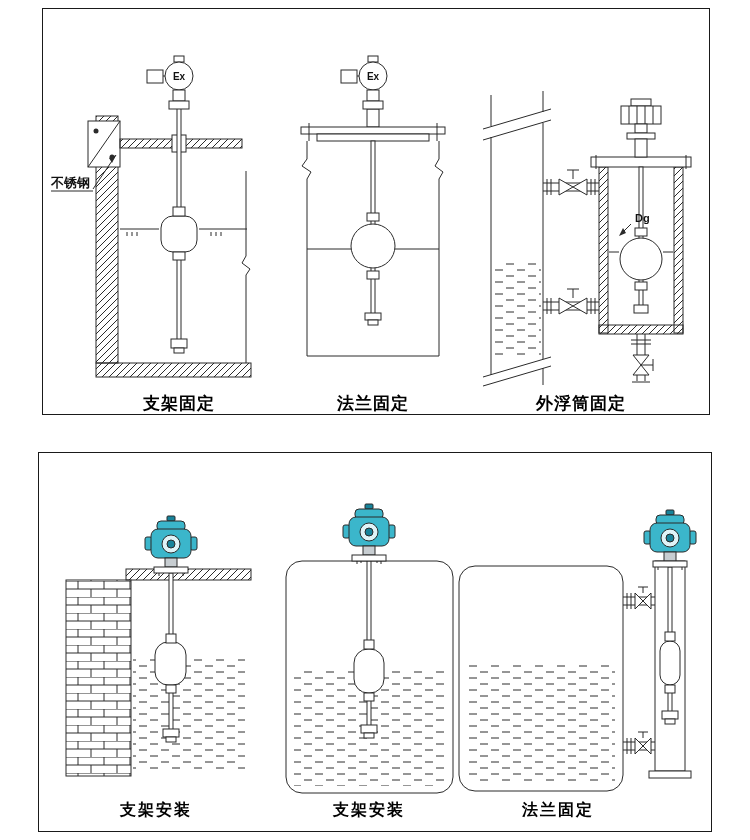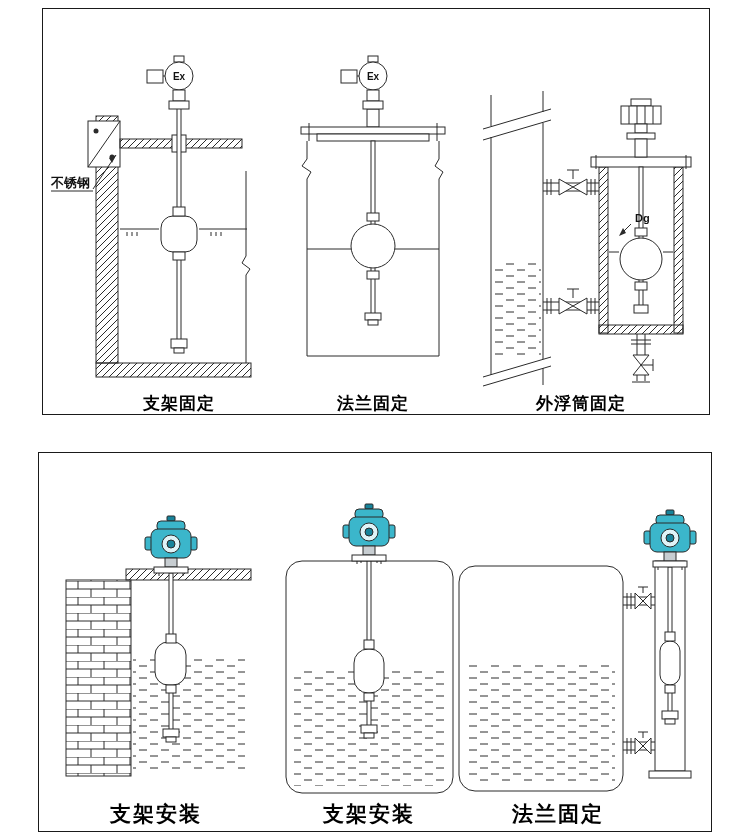--- a/index.html
+++ b/index.html
@@ -24,21 +24,21 @@
   svg .hatchB{fill:url(#b-hatch);}
   svg .dashB{fill:url(#b-dash);stroke:none;}
   svg .brickB{fill:url(#b-brick);}
   svg .teal{fill:var(--teal);}
   svg .tealD{fill:var(--tealD);}
   svg .face{fill:#dff3f7;}
   svg .metal{fill:#c7cdd1;}
   svg text{stroke:none;fill:#111;font-family:"Liberation Sans",sans-serif;font-weight:bold;}
   .cap{position:absolute;text-align:center;font-weight:bold;color:#000;}
   .top-cap{top:383px;font-size:17px;letter-spacing:1px;}
-  .bot-cap{top:347px;font-size:21px;letter-spacing:2px;}
+  .bot-cap{top:347px;font-size:16px;letter-spacing:2px;}
 </style>
 </head>
 <body>
 
 <div class="canvas">
 
   <section class="panel" id="top-panel">
     <svg width="666" height="381" viewBox="0 0 666 381">
       <defs>
         <pattern id="t-hatch" width="7" height="7" patternUnits="userSpaceOnUse">

